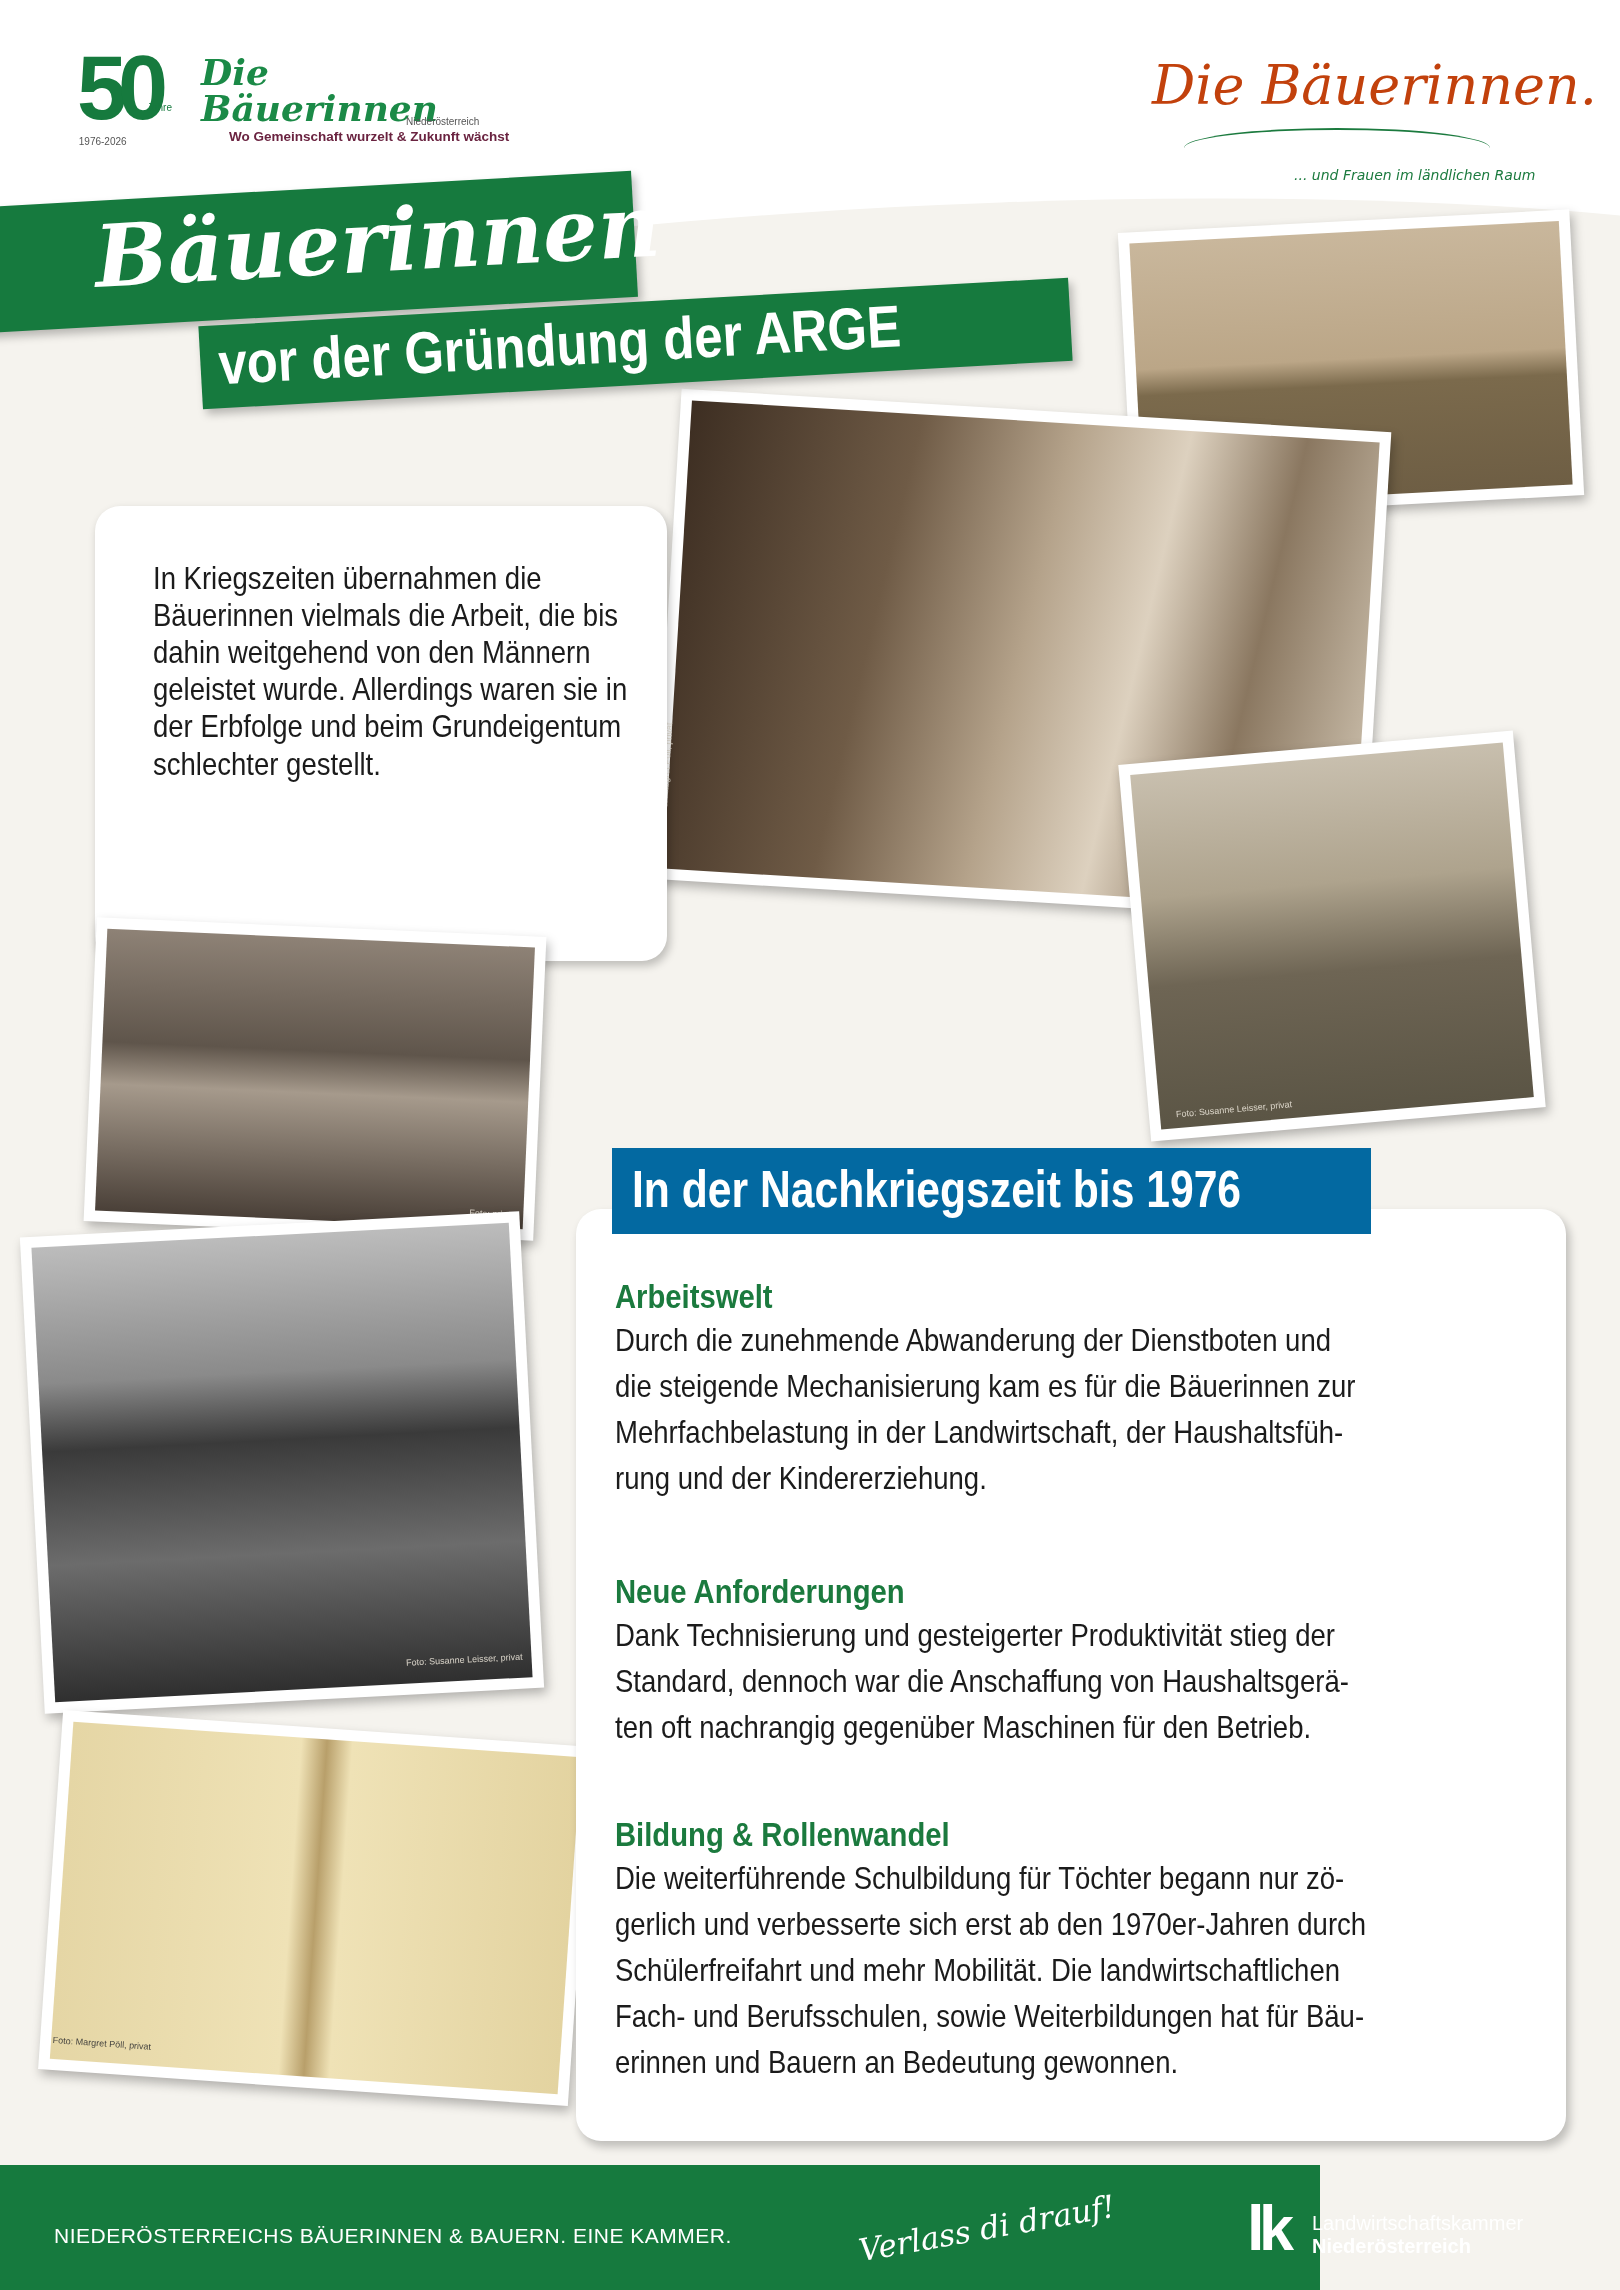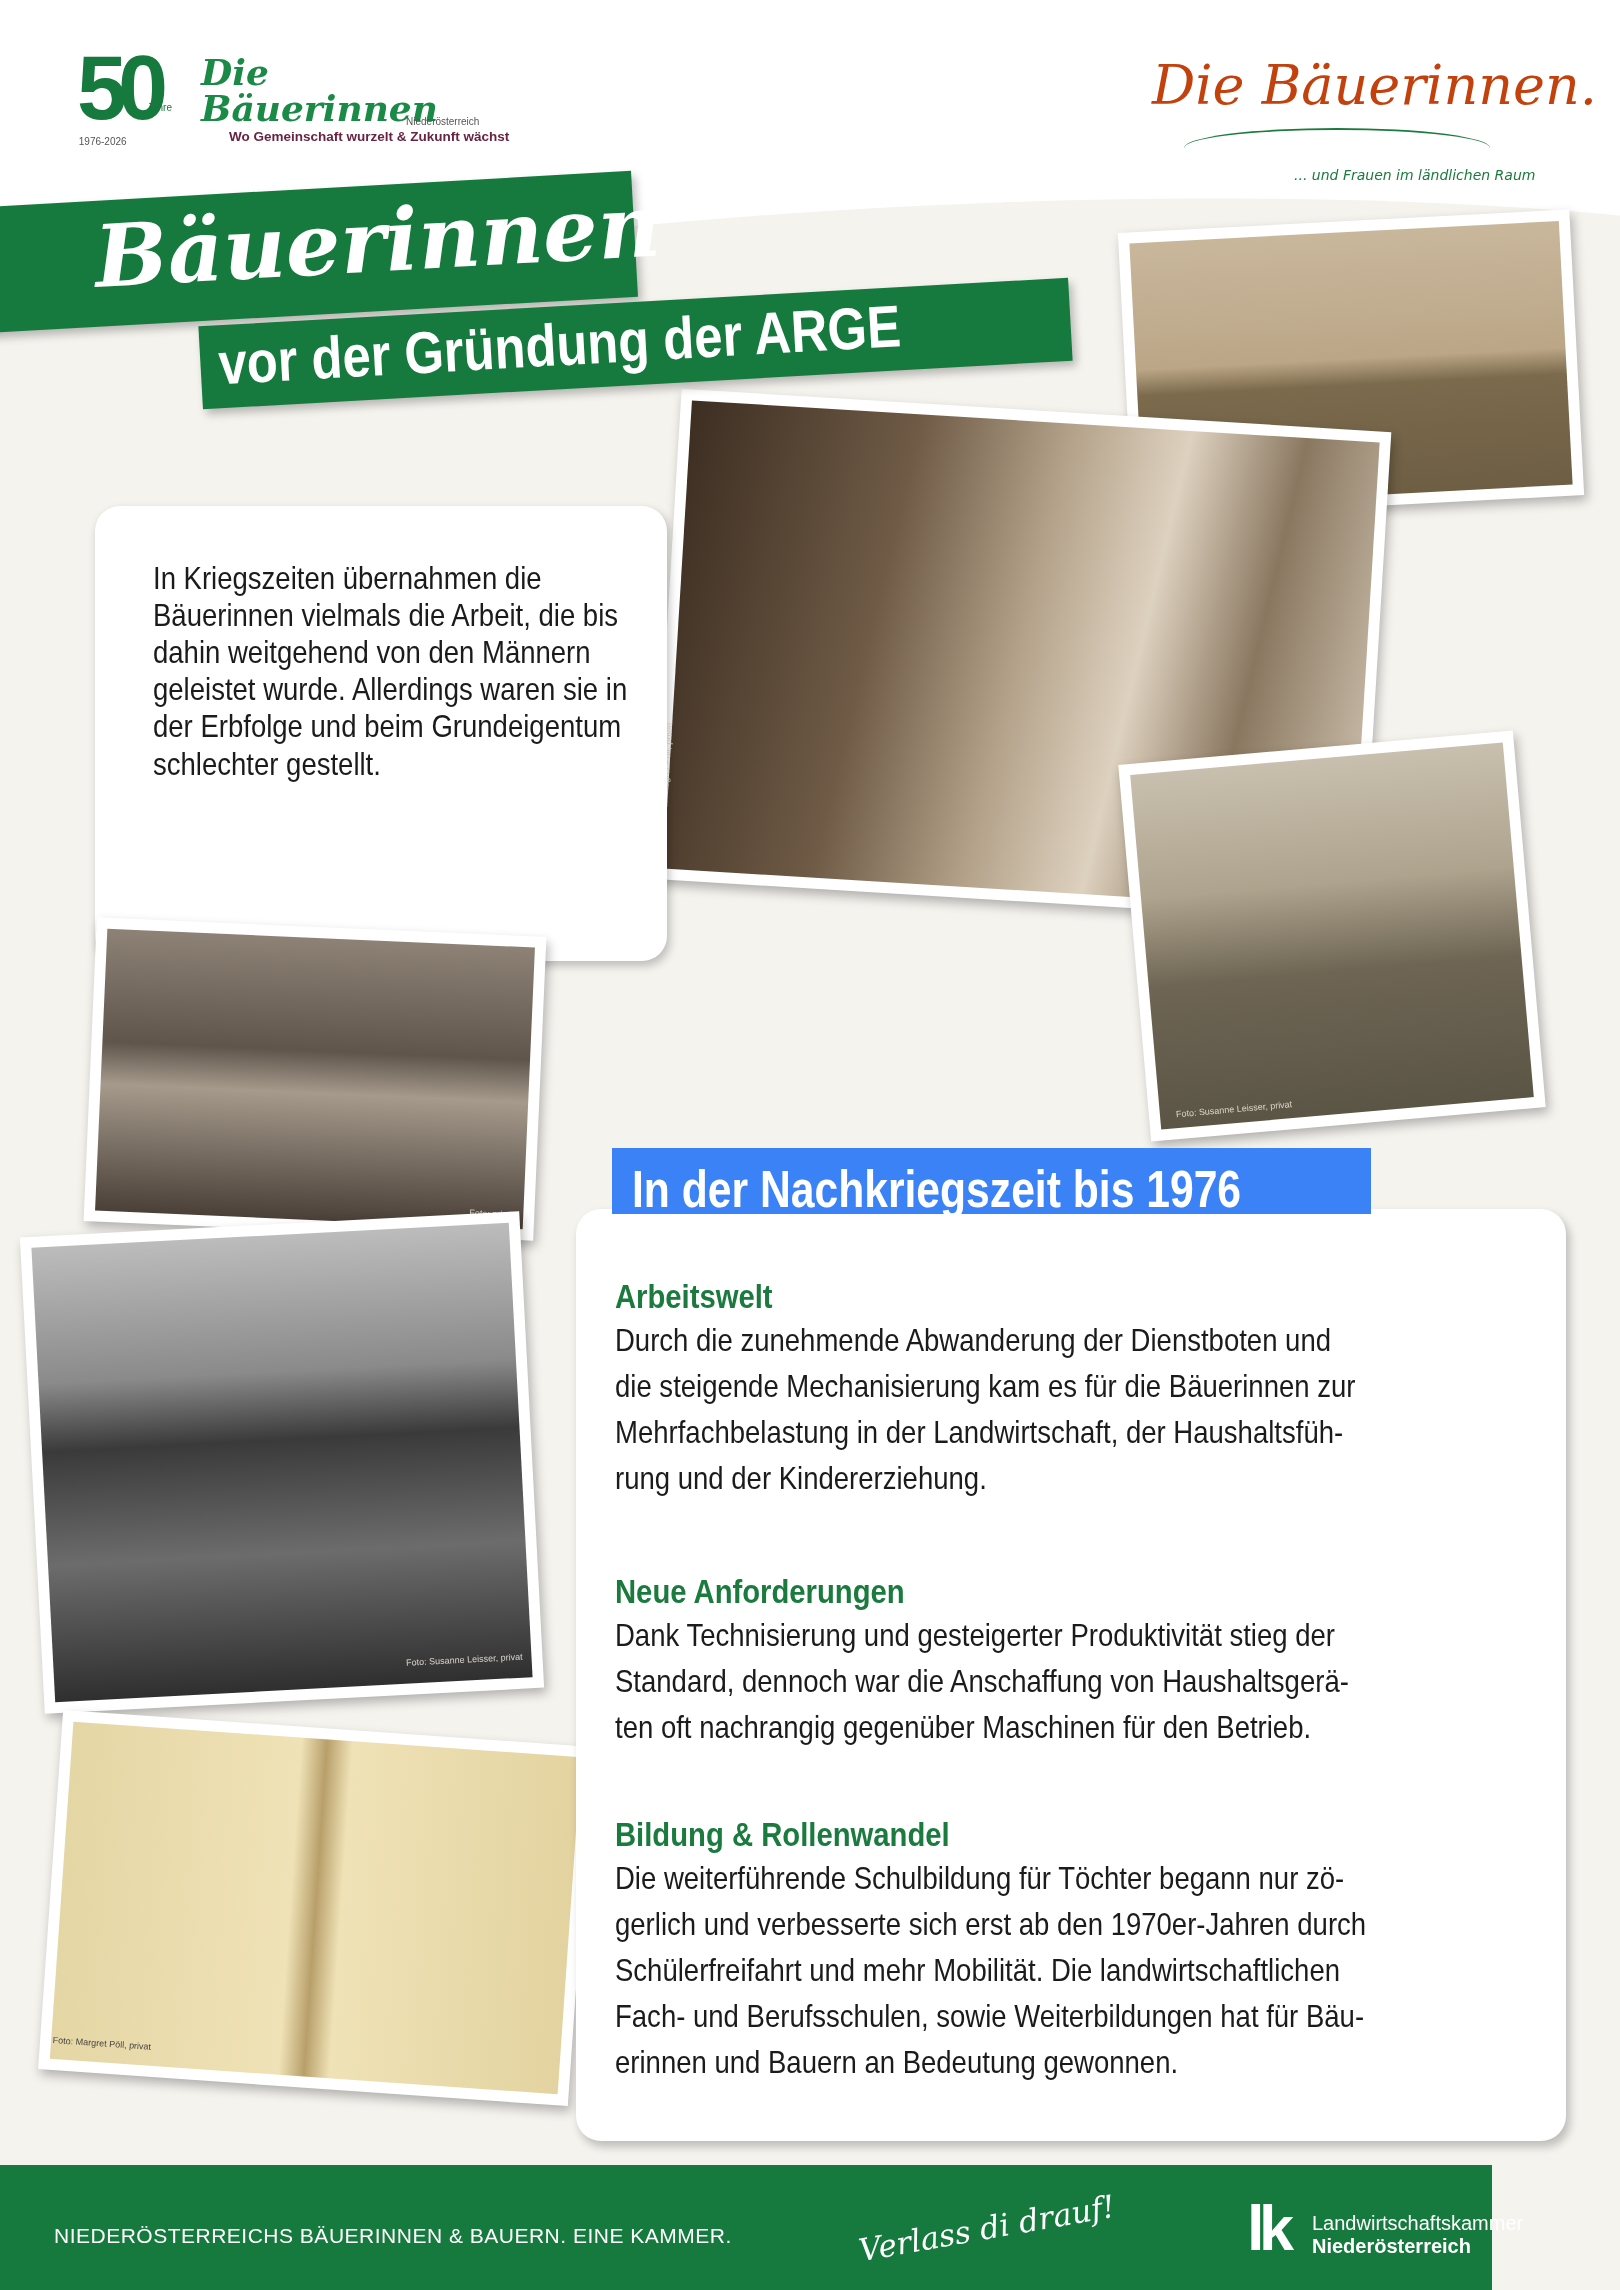--- a/index.html
+++ b/index.html
@@ -103,21 +103,21 @@
     font-size: 32px; line-height: 1.16; color: #1b1b1b;
     transform: scaleX(0.86); transform-origin: left top; width: 576px;
   }
 
   
   .card2 {
     position: absolute; left: 576px; top: 1209px; width: 990px; height: 932px;
     background: #ffffff; border-radius: 25px; box-shadow: 3.6px 5.4px 9px rgba(0,0,0,.22);
   }
   .section-tag {
-    position: absolute; left: 612px; top: 1148px; width: 759px; height: 66px; background: #3b82f6;
+    position: absolute; left: 612px; top: 1148px; width: 759px; height: 86px; background: #0369a1;
   }
   .section-tag .t {
     position: absolute; left: 20px; top: 12.6px; font-family: "Liberation Sans", sans-serif;
     font-weight: bold; font-size: 52px; color: #ffffff; white-space: nowrap;
     transform: scaleX(0.82); transform-origin: left center; line-height: 1.1;
   }
   .sec {
     position: absolute; left: 615px; width: 1062px; transform: scaleX(0.86); transform-origin: left top;
   }
   .sec h3 {
@@ -127,21 +127,21 @@
   .sec p {
     font-family: "Liberation Sans", sans-serif; font-size: 32px; color: #1b1b1b; line-height: 1.44;
     white-space: pre-line;
   }
   .sec1 { top: 1276px; }
   .sec2 { top: 1571px; }
   .sec3 { top: 1814px; }
 
   
   .footer {
-    position: absolute; left: 0; top: 2165px; width: 1492px; height: 126px; background: #167a3e;
+    position: absolute; left: 0; top: 2165px; width: 1320px; height: 126px; background: #167a3e;
   }
   .footer .claim {
     position: absolute; left: 54px; top: 59px; font-family: "Liberation Sans", sans-serif;
     font-size: 21px; color: #ffffff; letter-spacing: 0.5px; white-space: nowrap;
   }
   .footer .sign {
     position: absolute; left: 857px; top: 45px; font-family: "DejaVu Serif", serif; font-style: italic;
     font-size: 31px; color: #ffffff; transform: rotate(-10deg); white-space: nowrap;
   }
   .footer .lk {

